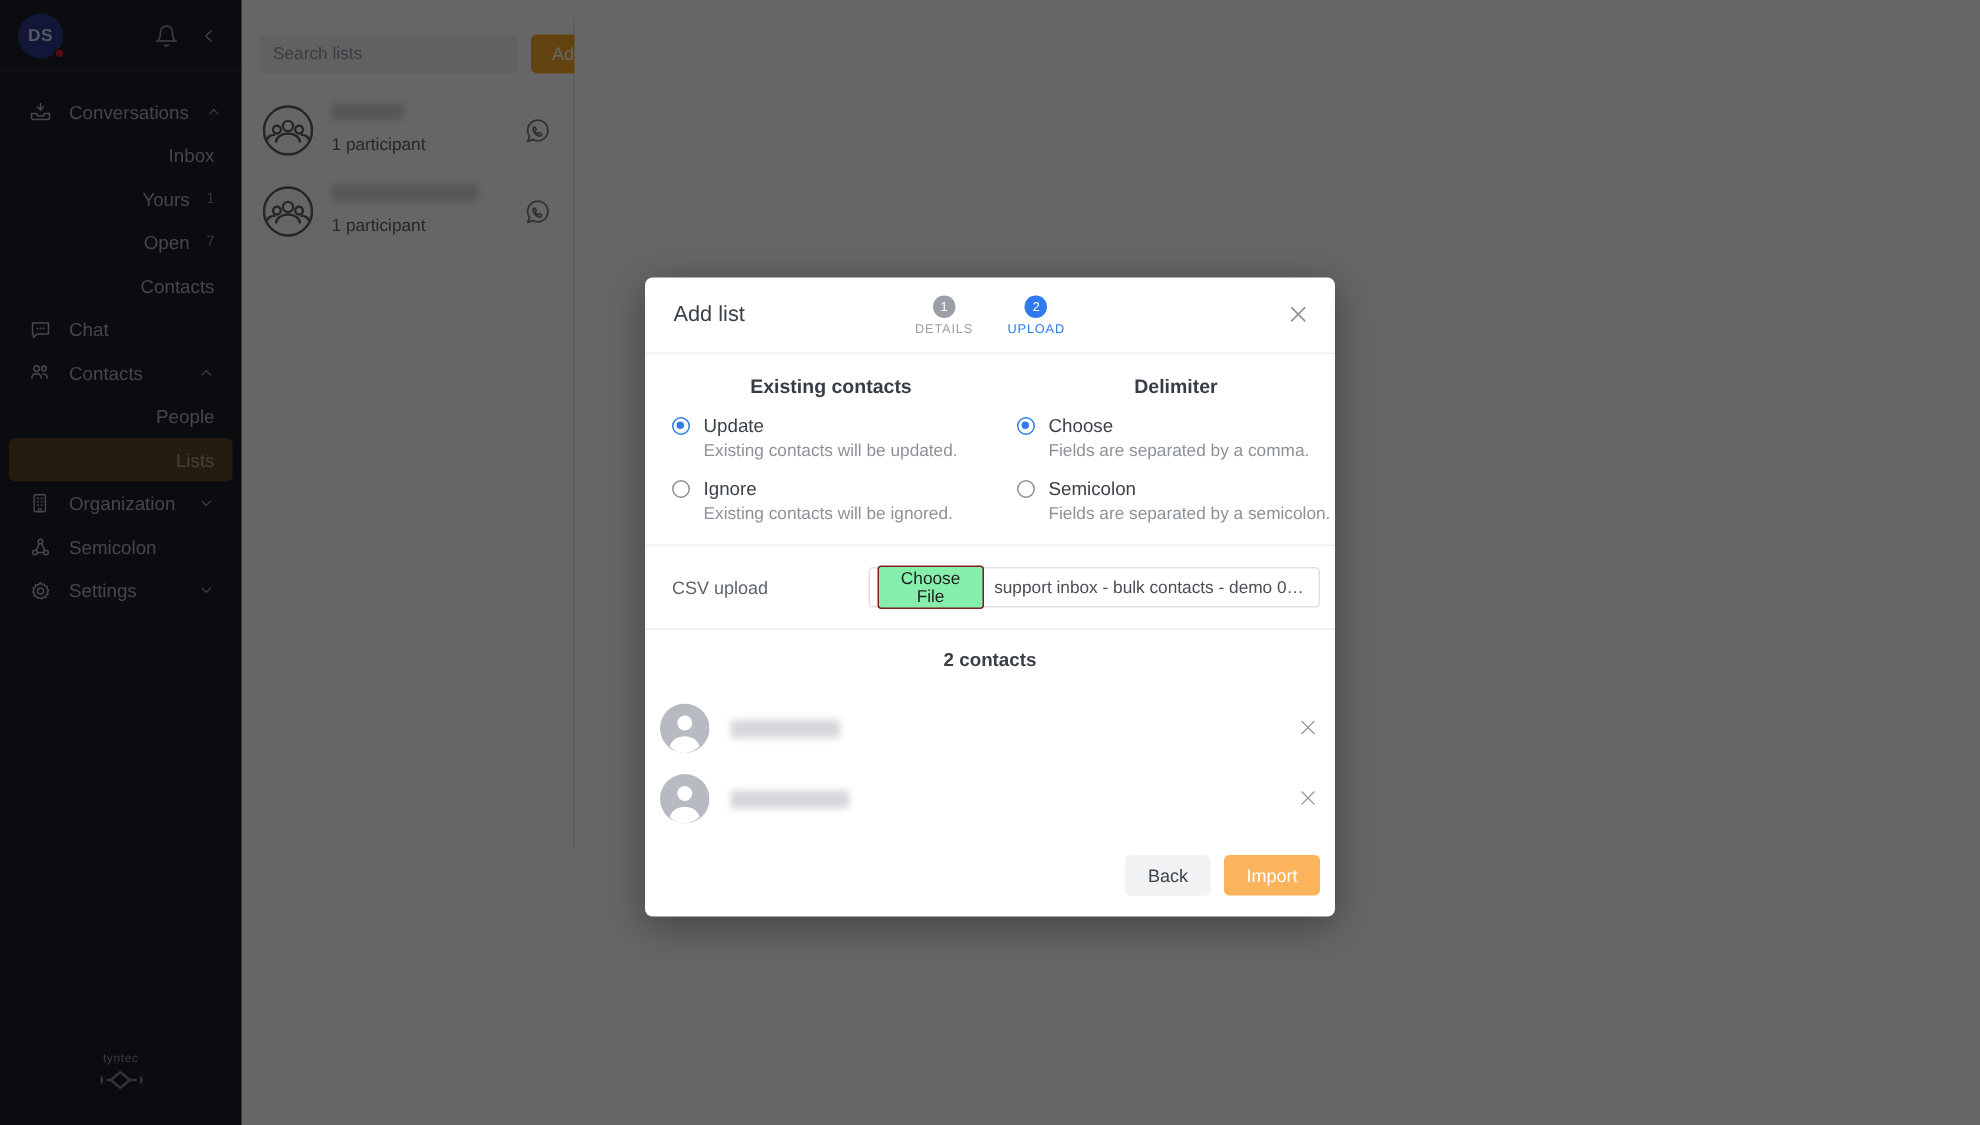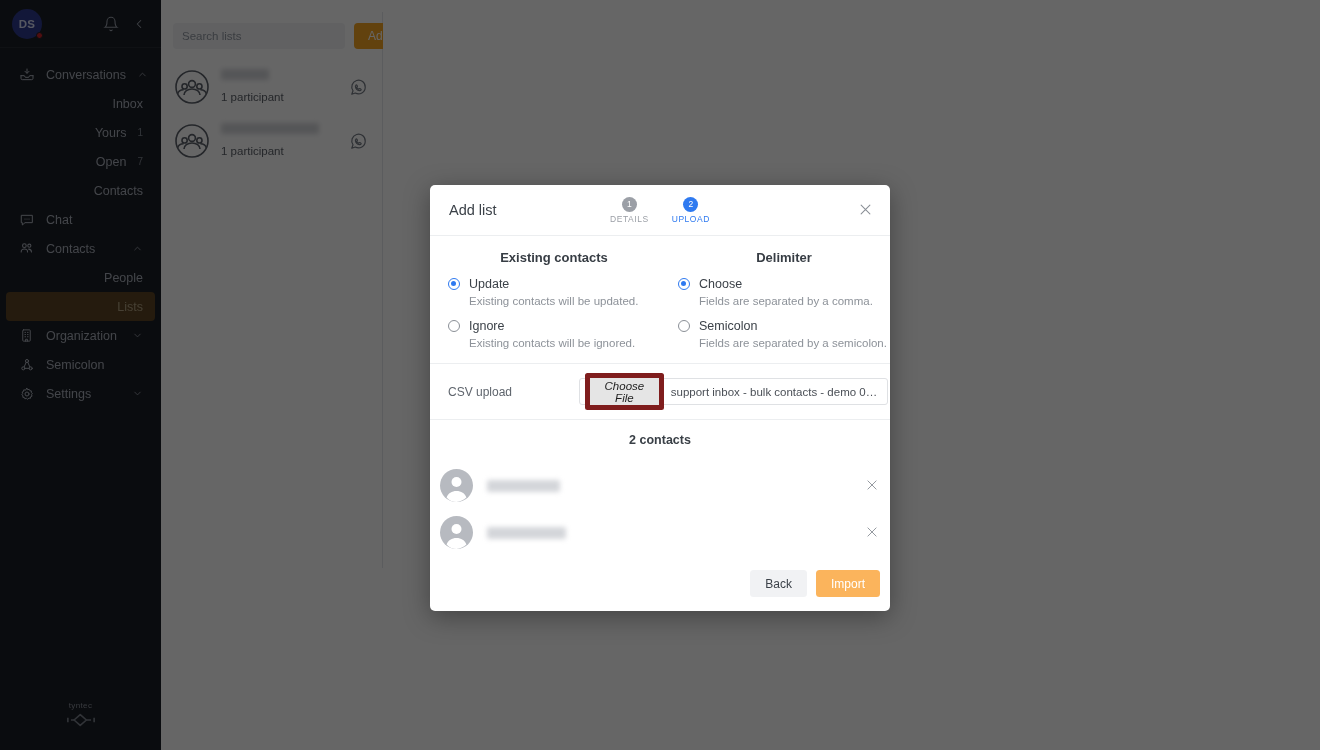--- a/index.html
+++ b/index.html
@@ -141,23 +141,23 @@
   .radio-help { font-size: 11.5px; color: #8d9299; margin: 4px 0 12px 21px; }
   .radio-help.last { margin-bottom: 4px; }
 
   .m-csv { display: flex; align-items: center; padding: 14px 18px; border-bottom: 1px solid #eceef0; }
   .csv-label { font-size: 12px; color: #5f656d; width: 131px; flex: 0 0 131px; }
   .csv-box {
     flex: 1; height: 27px; border: 1px solid #dfe1e4; border-radius: 3px;
     display: flex; align-items: center; padding: 0 5px; gap: 7px; background: #fff;
   }
   .csv-btn {
-    font-size: 11.5px; color: #1d1d1d; background: #e5e5e5;
-    border: 5px solid #7f1d1d; border-radius: 2.5px;
-    padding: 1.5px 6px; font-family: "Liberation Sans", sans-serif; cursor: pointer; font-style: italic;
+    font-size: 11.5px; color: #1d1d1d; background: #86efac;
+    border: 1px solid #7f1d1d; border-radius: 2.5px;
+    padding: 1.5px 6px; font-family: "Liberation Sans", sans-serif; cursor: pointer;
   }
   .csv-file { font-size: 11.5px; color: #4a4f56; white-space: nowrap; overflow: hidden; text-overflow: ellipsis; }
 
   .m-count { text-align: center; font-size: 12.5px; font-weight: bold; color: #3a4047; padding: 13px 0 9px 0; }
   .m-searchwrap { padding: 0 10px; }
   .m-search {
     width: 100%; height: 24px; background: #f4f5f7; border: none; border-radius: 3px;
     font-size: 11.5px; color: #4a4f56; padding: 0 10px;
     font-family: "Liberation Sans", sans-serif;
   }

